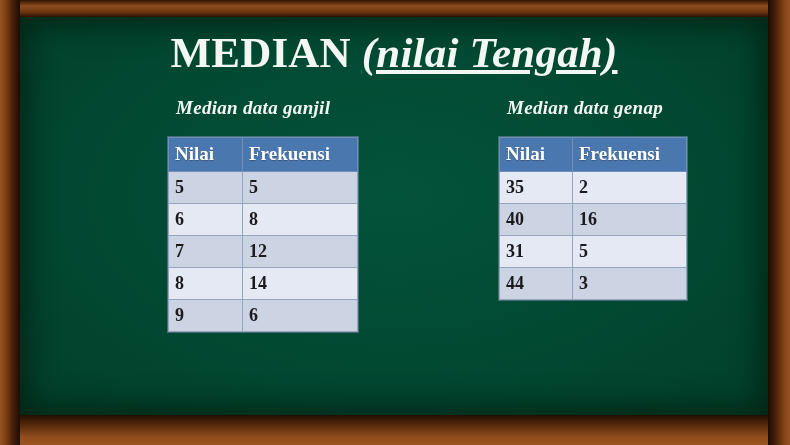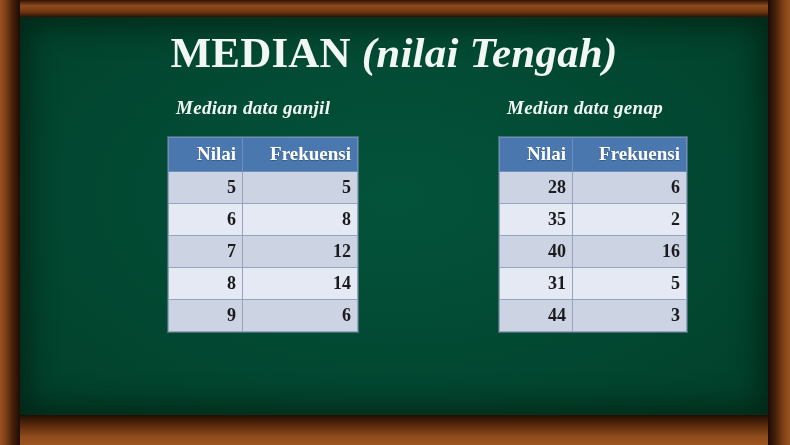--- a/index.html
+++ b/index.html
@@ -53,20 +53,21 @@
     text-align: center;
     color: #f2f7f3;
     font-size: 43px;
     line-height: 1.05;
     font-weight: bold;
     letter-spacing: 0.2px;
     white-space: nowrap;
   }
   .title .ital {
     font-style: italic;
+    text-decoration: underline;
   }
   .panels {
     position: absolute;
     left: 16px; top: 0; width: 748px; height: 398px; margin-left: 24px;
   }
   .panel { position: absolute; top: 80px; }
   .panel-left  { left: 108px; width: 250px; }
   .panel-right { left: 408px; width: 250px; padding-left: 31px; }
   .subtitle {
     color: #f3f8f4;
@@ -77,21 +78,21 @@
     margin: 0 0 18px 8px;
     white-space: nowrap;
   }
   table.freq {
     border-collapse: collapse;
     table-layout: fixed;
     box-shadow: 0 0 0 1px rgba(120,140,170,0.55);
   }
   table.freq th, table.freq td {
     border: 1px solid #97a4bd;
-    text-align: right;
+    text-align: left;
     font-family: "Liberation Serif", "DejaVu Serif", serif;
   }
   table.freq th {
     background: #4a77ae;
     color: #ffffff;
     font-size: 19px;
     font-weight: bold;
     padding: 5px 6px 6px 6px;
     border-color: #6e8fbd;
     text-shadow: 0 1px 1px rgba(0,0,0,0.25);
@@ -173,24 +174,20 @@
               <col class="col-nilai">
               <col class="col-frek">
             </colgroup>
           <thead>
             <tr>
               <th>Nilai</th>
               <th>Frekuensi</th>
             </tr>
           </thead>
           <tbody>
-            <tr class="odd">
-              <td>28</td>
-              <td>6</td>
-            </tr>
             <tr class="even">
               <td>35</td>
               <td>2</td>
             </tr>
             <tr class="odd">
               <td>40</td>
               <td>16</td>
             </tr>
             <tr class="even">
               <td>31</td>

